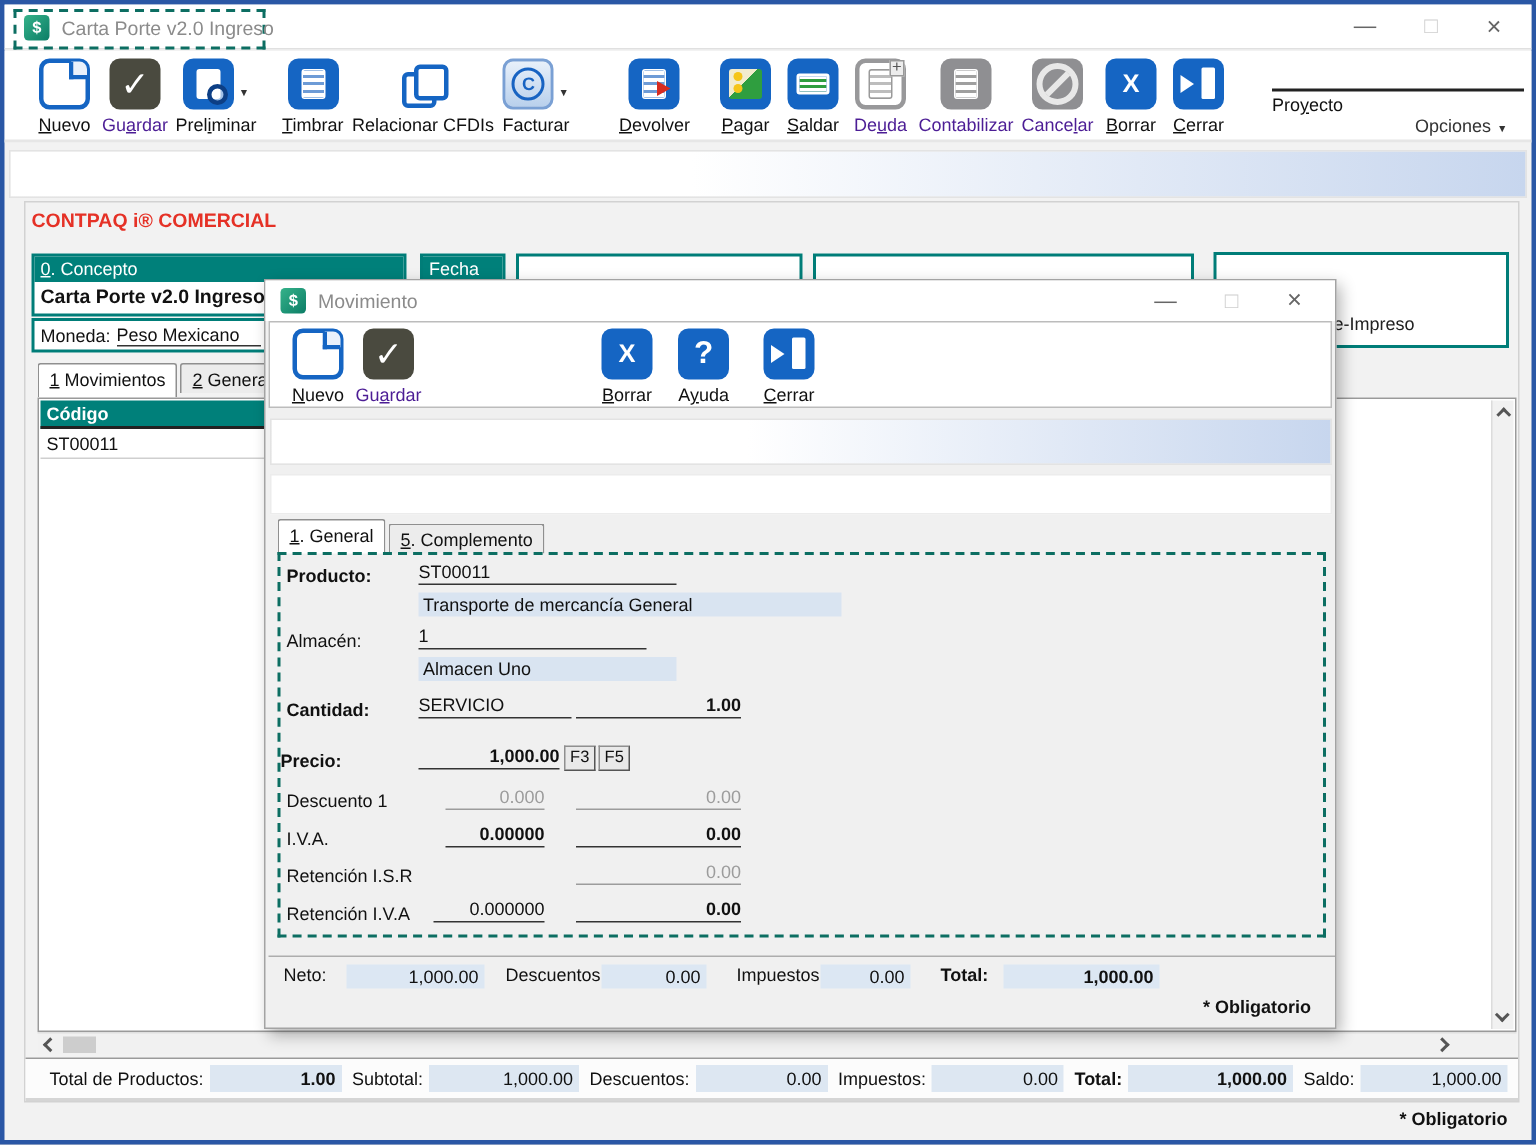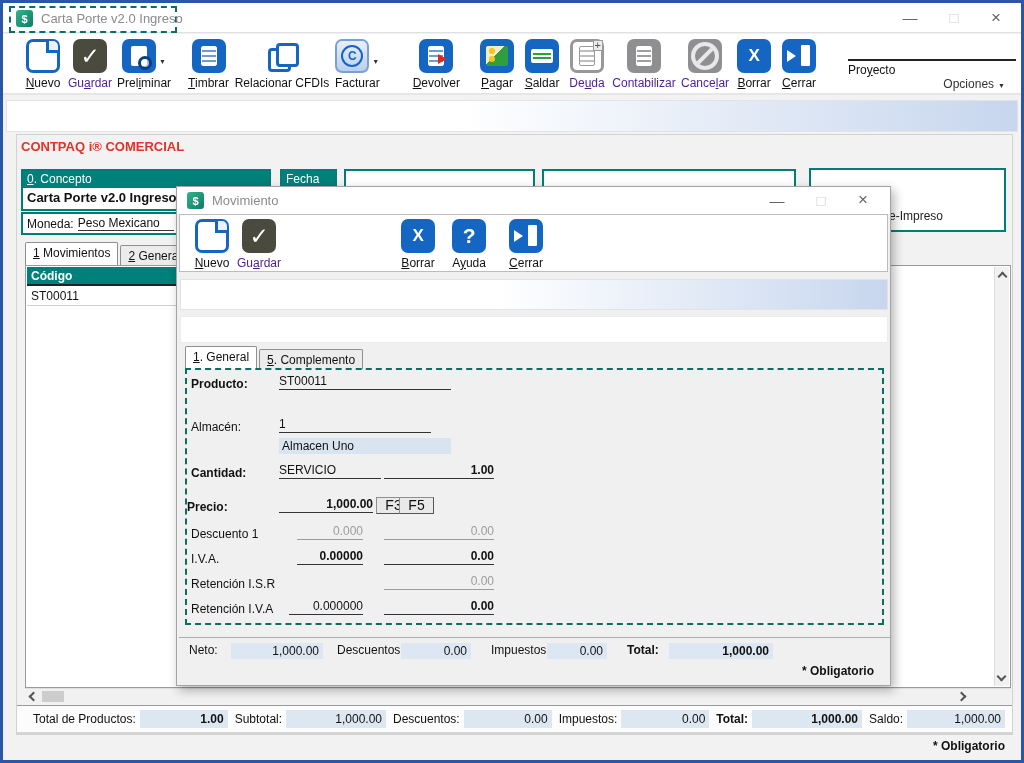--- a/index.html
+++ b/index.html
@@ -76,21 +76,21 @@
   .fbox .hd{background:#00807a;color:#fff;height:17px;line-height:16px;padding:0 4px;font-size:12px;display:flex}
   .fbox .hd .cell2{border-left:1px solid #fff;margin-left:42px;padding-left:6px}
   .fbox .val{height:21px;line-height:20px;padding:0 4px;font-weight:bold;font-size:13px;white-space:nowrap}
   .statusbox{position:absolute;left:806px;top:165px;width:197px;height:64px;border:2px solid #007d78;background:#fff}
   .statusbox .stxt{position:absolute;left:66px;top:39px;font-size:12px;color:#222}
   .moneda{position:absolute;left:18px;top:209px;width:250px;height:23px;border:2px solid #007d78;background:#fff;display:flex;align-items:center;padding:0 4px;white-space:nowrap}
   .moneda .ml{font-weight:normal;margin-right:4px}
   .moneda .mv{border-bottom:1px solid #333;padding:0 14px 0 0}
 
   
-  .tabsrow{position:absolute;left:22px;top:239px;height:23px;display:flex;align-items:flex-end}
+  .tabsrow{position:absolute;left:22px;top:239px;height:23px;display:flex;align-items:flex-start}
   .tab{border:1px solid #8f8f8f;border-bottom:none;background:#ececec;padding:3px 7px 2px;height:20px;border-radius:2px 2px 0 0;margin-right:2px;white-space:nowrap}
   .tab.sel{background:#fff;height:23px;font-size:12px}
   .grid{position:absolute;left:22px;top:262px;width:986px;height:423px;background:#fff;border:1px solid #9a9a9a}
   .ghead{position:absolute;left:1px;top:1px;width:300px;height:19px;background:#00807a;color:#fff;font-weight:bold;padding:2px 4px;border-bottom:2px solid #222}
   .grow{position:absolute;left:1px;top:22px;width:300px;height:18px;padding:1px 4px;border-bottom:1px solid #cfcfcf}
   .vsb{position:absolute;right:1px;top:1px;bottom:1px;width:15px;background:#f1f1f1;border-left:1px solid #dcdcdc}
   .chev{display:block;width:7px;height:7px;border-left:2px solid #555;border-top:2px solid #555}
   .chev.up{transform:rotate(45deg);margin:6px auto 0}
   .chev.down{transform:rotate(225deg);margin:0 auto 6px;position:absolute;bottom:0;left:3px}
   .chev.left{transform:rotate(-45deg);margin:4px 0 0 5px}
@@ -115,21 +115,21 @@
   .mtb{position:absolute;left:2px;top:27px;width:709px;height:58px;background:#fff;border:1px solid #bcbcbc;display:flex;align-items:flex-start;padding:4px 0 0 12px}
   .mband{position:absolute;left:3px;top:92px;width:708px;height:31px;background:linear-gradient(to right,#fff 45%,#c7d6ee);border:1px solid #e3e3e3}
   .mwhite{position:absolute;left:3px;top:129px;width:708px;height:27px;background:#fff;border:1px solid #ececec}
   .mtabs{position:absolute;left:8px;top:160px;height:22px;display:flex;align-items:flex-end}
   .formbox{position:absolute;left:8px;top:181px;width:699px;height:257px;border:2px dashed #0c6e62}
   .abs{position:absolute;white-space:nowrap}
   .uin{border-bottom:1px solid #333;height:16px;line-height:15px;display:block}
   .uin.right{text-align:right}
   .uin.grey{color:#9c9c9c;border-color:#9c9c9c}
   .ro{background:#d9e4f1;height:16px;line-height:16px;padding:0 3px;display:block}
-  .fkey{position:absolute;width:35px;height:17px;background:#e9e9e9;border:1px solid #8f8f8f;border-right-color:#555;border-bottom-color:#555;text-align:center;font-size:14px;line-height:15px}
+  .fkey{position:absolute;width:21px;height:17px;background:#e9e9e9;border:1px solid #8f8f8f;border-right-color:#555;border-bottom-color:#555;text-align:center;font-size:11px;line-height:15px}
   .mtotals{position:absolute;left:2px;top:450px;width:711px;height:26px;border-top:1px solid #adadad;background:#f0f0f0}
   .mtotals .abs{top:5px}
   .tbox{background:#dce7f3;text-align:right;padding:1px 4px;height:16px;line-height:14px}
   .oblig-modal{position:absolute;right:16px;top:477px;font-weight:bold;font-size:12px}
 </style>
 </head>
 <body>
 
 <div class="screen">
 
@@ -330,20 +330,21 @@
     <div class="mwhite"></div>
 
     <div class="mtabs">
       <span class="tab sel"><span class="mn">1</span><span>. General</span></span>
       <span class="tab"><span class="mn">5</span><span>. Complemento</span></span>
     </div>
 
     <div class="formbox">
       <span class="abs b" style="left:4px;top:7px">Producto:</span>
       <span class="abs uin" style="left:92px;top:4px;width:172px">ST00011</span>
+      <span class="abs ro" style="left:92px;top:25px;width:282px">Transporte de mercancía General</span>
 
       <span class="abs" style="left:4px;top:50px">Almacén:</span>
       <span class="abs uin" style="left:92px;top:47px;width:152px">1</span>
       <span class="abs ro" style="left:92px;top:68px;width:172px">Almacen Uno</span>
 
       <span class="abs b" style="left:4px;top:96px">Cantidad:</span>
       <span class="abs uin" style="left:92px;top:93px;width:102px">SERVICIO</span>
       <span class="abs uin right b" style="left:197px;top:93px;width:110px">1.00</span>
 
       <span class="abs b" style="left:0;top:130px">Precio:</span>

